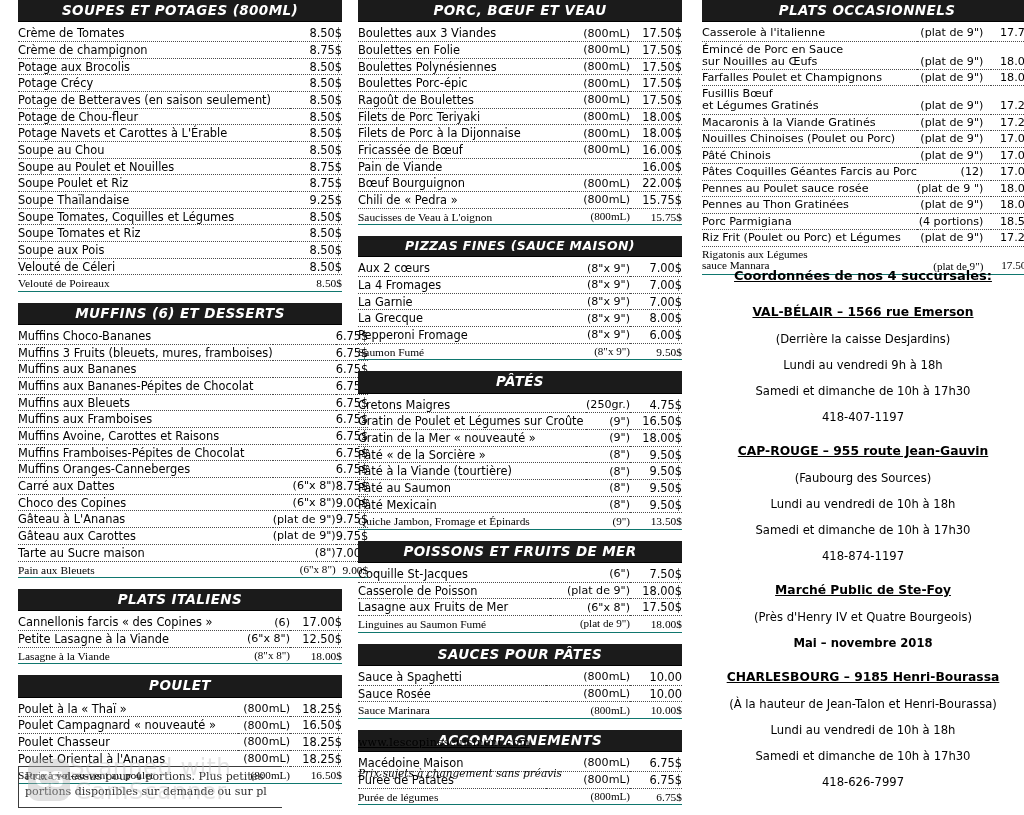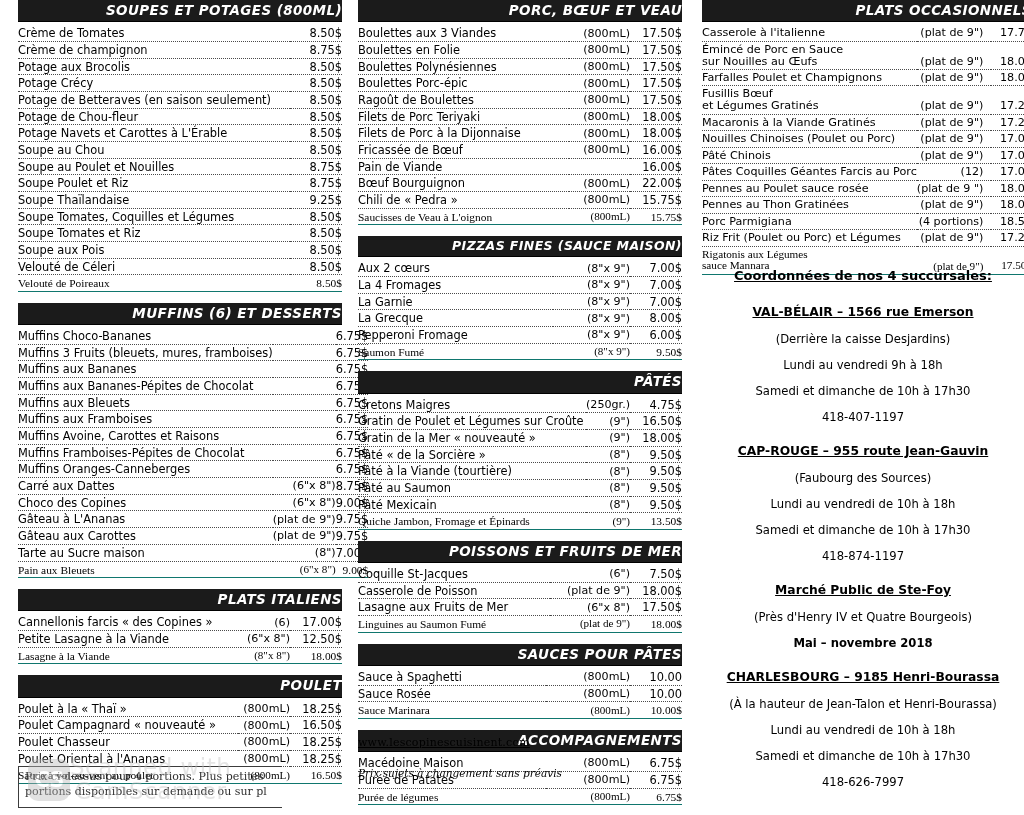--- a/index.html
+++ b/index.html
@@ -16,21 +16,21 @@
   
   .col{position:absolute;top:0;}
   .col-left{left:18px;width:324px;}
   .col-mid{left:358px;width:324px;}
   .col-right{left:702px;width:330px;}
 
   
   .bar{
     background:#1b1b1b;
     color:#fff;
-    text-align:right;
+    text-align:center;
     font-style:italic;
     font-weight:bold;
     font-size:13.5px;
     letter-spacing:.4px;
     padding:3px 0 4px 0;
     margin:0 0 4px 0;
     line-height:1.05;
     box-shadow:0 1px 0 #000;
   }
   .bar.small{font-size:12.5px;}

